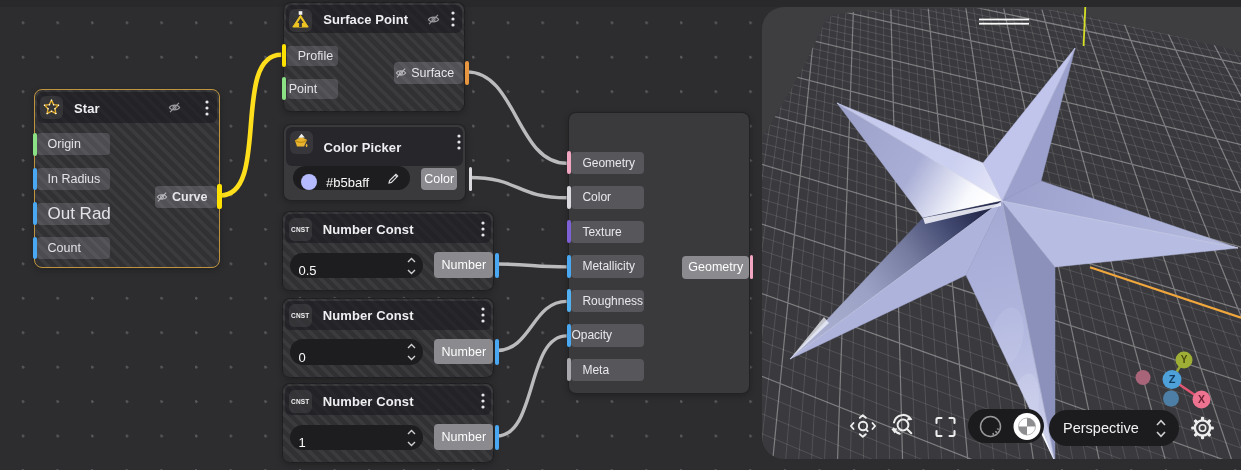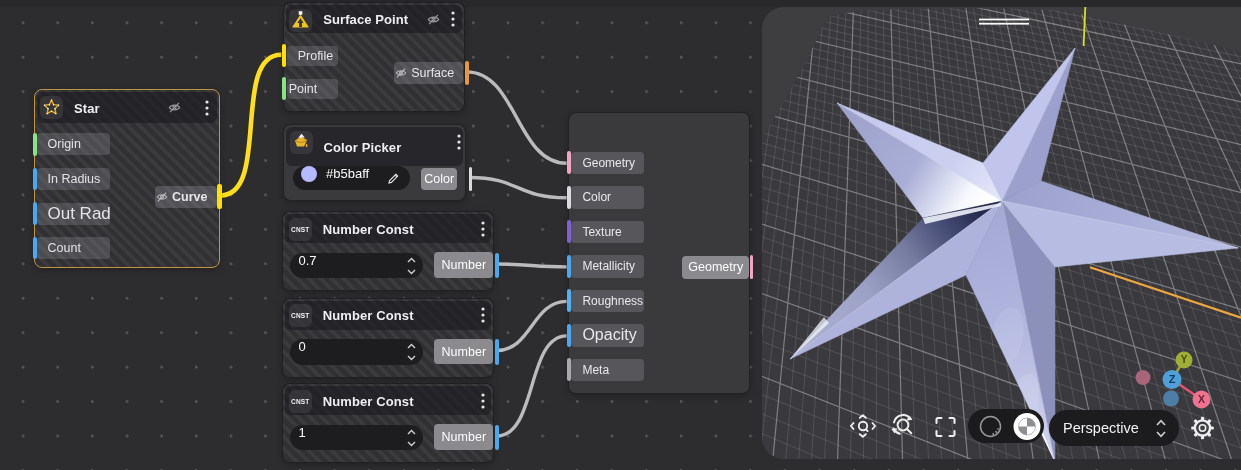--- a/index.html
+++ b/index.html
@@ -9,21 +9,21 @@
 .node{position:absolute;z-index:2;background:#3a3a3d;border-radius:8px;border:1px solid rgba(15,15,18,0.55);box-shadow:0 2px 6px rgba(0,0,0,0.25)}
 .node.striped{background:repeating-linear-gradient(45deg,#3b3b3e 0 3.4px,#313134 3.4px 8.2px)}
 .node.sel{border:1.5px solid #bf9440}
 .hdr{position:absolute;left:2px;right:2px;top:2px;background:rgba(28,28,32,0.62);border-radius:6px}
 .nicon{position:absolute;left:3.5px;top:3.6px;width:23px;height:23px;border-radius:6px;background:rgba(255,255,255,0.08)}
 .ttl{position:absolute;left:37.5px;top:50%;transform:translateY(-50%);font-size:13px;font-weight:bold;color:#efeff2;letter-spacing:0.1px}
 .inbox{position:absolute;display:flex;align-items:center;white-space:nowrap;overflow:hidden;background:rgba(215,215,225,0.17);border-radius:4px;color:#e3e3e7}
 .plainbox{background:#57575b;color:#e8e8ec}
 .outbox{position:absolute;display:flex;align-items:center;white-space:nowrap;justify-content:flex-end;padding-right:9px;background:rgba(215,215,225,0.2);border-radius:4px;color:#e6e6ea;font-size:12.5px}
 .outbox.lite{background:#8a8a8f;color:#fdfdfd}
-.pill{position:absolute;display:flex;align-items:flex-start;background:#1d1d1f;border-radius:13px;color:#fafafa}
+.pill{position:absolute;display:flex;align-items:flex-end;background:#1d1d1f;border-radius:13px;color:#fafafa}
 #vp{position:absolute;left:762px;top:7px;width:479px;height:452px;background:#3e3e41;border-radius:22px 0 0 22px;overflow:hidden;z-index:3}
 </style></head><body>
 <div id="app">
     <div id="topstrip"></div>
     <svg style="position:absolute;left:0;top:0;z-index:1" width="1241" height="470">
       <path d="M220.5,195.5 C270.5,195.5 231.2,54.8 281.2,54.8" fill="none" stroke="#ffdf1c" stroke-width="4.6"></path>
       <path d="M466.7,71.9 C516.7,71.9 516.6,163.3 566.6,163.3" fill="none" stroke="#bbbbbd" stroke-width="3.4"></path>
       <path d="M469.2,177.5 C519.2,177.5 516.6,197.8 566.6,197.8" fill="none" stroke="#bbbbbd" stroke-width="3.4"></path>
       <path d="M496.9,264 C526.9,264 536.6,266.9 566.6,266.9" fill="none" stroke="#bbbbbd" stroke-width="3.4"></path>
       <path d="M496.9,350.5 C530.9,350.5 532.6,301.4 566.6,301.4" fill="none" stroke="#bbbbbd" stroke-width="3.4"></path>
@@ -133,21 +133,21 @@
           <div style="position:absolute;left:0;top:0;width:23px;height:23px;display:flex;align-items:center;justify-content:center;font-weight:bold;font-size:6.5px;letter-spacing:0.2px;color:#f0f0f2">CNST</div>
         </div>
         <div class="ttl">Number Const</div>
         <svg style="position:absolute;left:195.3px;top:6.5px" width="4" height="16" viewBox="0 0 4 16">
           <circle cx="2" cy="2" r="1.6" fill="#e6e6e9"></circle>
           <circle cx="2" cy="8" r="1.6" fill="#e6e6e9"></circle>
           <circle cx="2" cy="14" r="1.6" fill="#e6e6e9"></circle>
         </svg>
       </div>
       <div class="pill" style="left:7.2px;top:40.5px;width:133px;height:25.5px">
-        <span style="font-size:13px;margin-left:8px">0.7</span>
+        <span style="font-size:13px;margin-left:8px">0.5</span>
         <svg width="9" height="22" viewBox="0 0 9 22" style="position:absolute;right:7px;top:2px">
           <path d="M1,7 L4.5,3.5 L8,7" fill="none" stroke="#cfcfd4" stroke-width="1.4"></path>
           <path d="M1,15 L4.5,18.5 L8,15" fill="none" stroke="#cfcfd4" stroke-width="1.4"></path>
         </svg>
       </div>
       <div class="outbox lite" style="left:150.9px;top:40.3px;width:59.3px;height:25.5px;justify-content:center;padding:0">Number</div>
       <div style="position:absolute;left:211.6px;top:40.5px;width:4.4px;height:25.5px;background:#4aa7f2;border-radius:2px"></div>
     </div>
     <div class="node striped" style="left:282.3px;top:297.5px;width:211.5px;height:80px">
       <div class="hdr" style="height:29px">
@@ -198,21 +198,21 @@
       <div class="inbox plainbox" style="left:2px;top:39.1px;width:72.6px;height:22.6px;padding-left:11px;font-size:12px">Geometry</div>
       <div style="position:absolute;left:-2.0px;top:73.39999999999999px;width:4.0px;height:23px;background:#d9d9de;border-radius:2px"></div>
       <div class="inbox plainbox" style="left:2px;top:73.6px;width:72.6px;height:22.6px;padding-left:11px;font-size:12px">Color</div>
       <div style="position:absolute;left:-2.0px;top:107.89999999999999px;width:4.0px;height:23px;background:#7e60d6;border-radius:2px"></div>
       <div class="inbox plainbox" style="left:2px;top:108.1px;width:72.6px;height:22.6px;padding-left:11px;font-size:12px">Texture</div>
       <div style="position:absolute;left:-2.0px;top:142.4px;width:4.0px;height:23px;background:#4aa7f2;border-radius:2px"></div>
       <div class="inbox plainbox" style="left:2px;top:142.6px;width:72.6px;height:22.6px;padding-left:11px;font-size:12px">Metallicity</div>
       <div style="position:absolute;left:-2.0px;top:176.9px;width:4.0px;height:23px;background:#53b0f0;border-radius:2px"></div>
       <div class="inbox plainbox" style="left:2px;top:177.1px;width:72.6px;height:22.6px;padding-left:11px;font-size:12px">Roughness</div>
       <div style="position:absolute;left:-2.0px;top:211.4px;width:4.0px;height:23px;background:#4aa7f2;border-radius:2px"></div>
-      <div class="inbox plainbox" style="left:2px;top:211.6px;width:72.6px;height:22.6px;padding-left:11px;font-size:16px">Opacity</div>
+      <div class="inbox plainbox" style="left:2px;top:211.6px;width:72.6px;height:22.6px;font-size:12px">Opacity</div>
       <div style="position:absolute;left:-2.0px;top:245.9px;width:4.0px;height:23px;background:#a8a8ad;border-radius:2px"></div>
       <div class="inbox plainbox" style="left:2px;top:246.1px;width:72.6px;height:22.6px;padding-left:11px;font-size:12px">Meta</div>
       <div class="outbox lite" style="left:112.6px;top:143px;width:67.5px;height:23.3px;justify-content:center;padding:0">Geometry</div>
       <div style="position:absolute;left:180.2px;top:142.4px;width:3.8px;height:24px;background:#f2a6c1;border-radius:2px"></div>
     </div>
     <div id="vp"><svg width="479" height="452" viewBox="0 0 479 452">
 <clipPath id="rimclip">
           <path d="M0,131 L16,105 L44,55 L62,17 L70,8 L98,4 L138,2 L198,1.3 L258,1.8 L303,3.5 L368,19 L418,30 L464,41 L479,45 L479,452 L0,452 Z"></path>
         </clipPath>
 <path d="M0,131 L16,105 L44,55 L62,17 L70,8 L98,4 L138,2 L198,1.3 L258,1.8 L303,3.5 L368,19 L418,30 L464,41 L479,45 L479,452 L0,452 Z" fill="#3a3a3e"></path>

